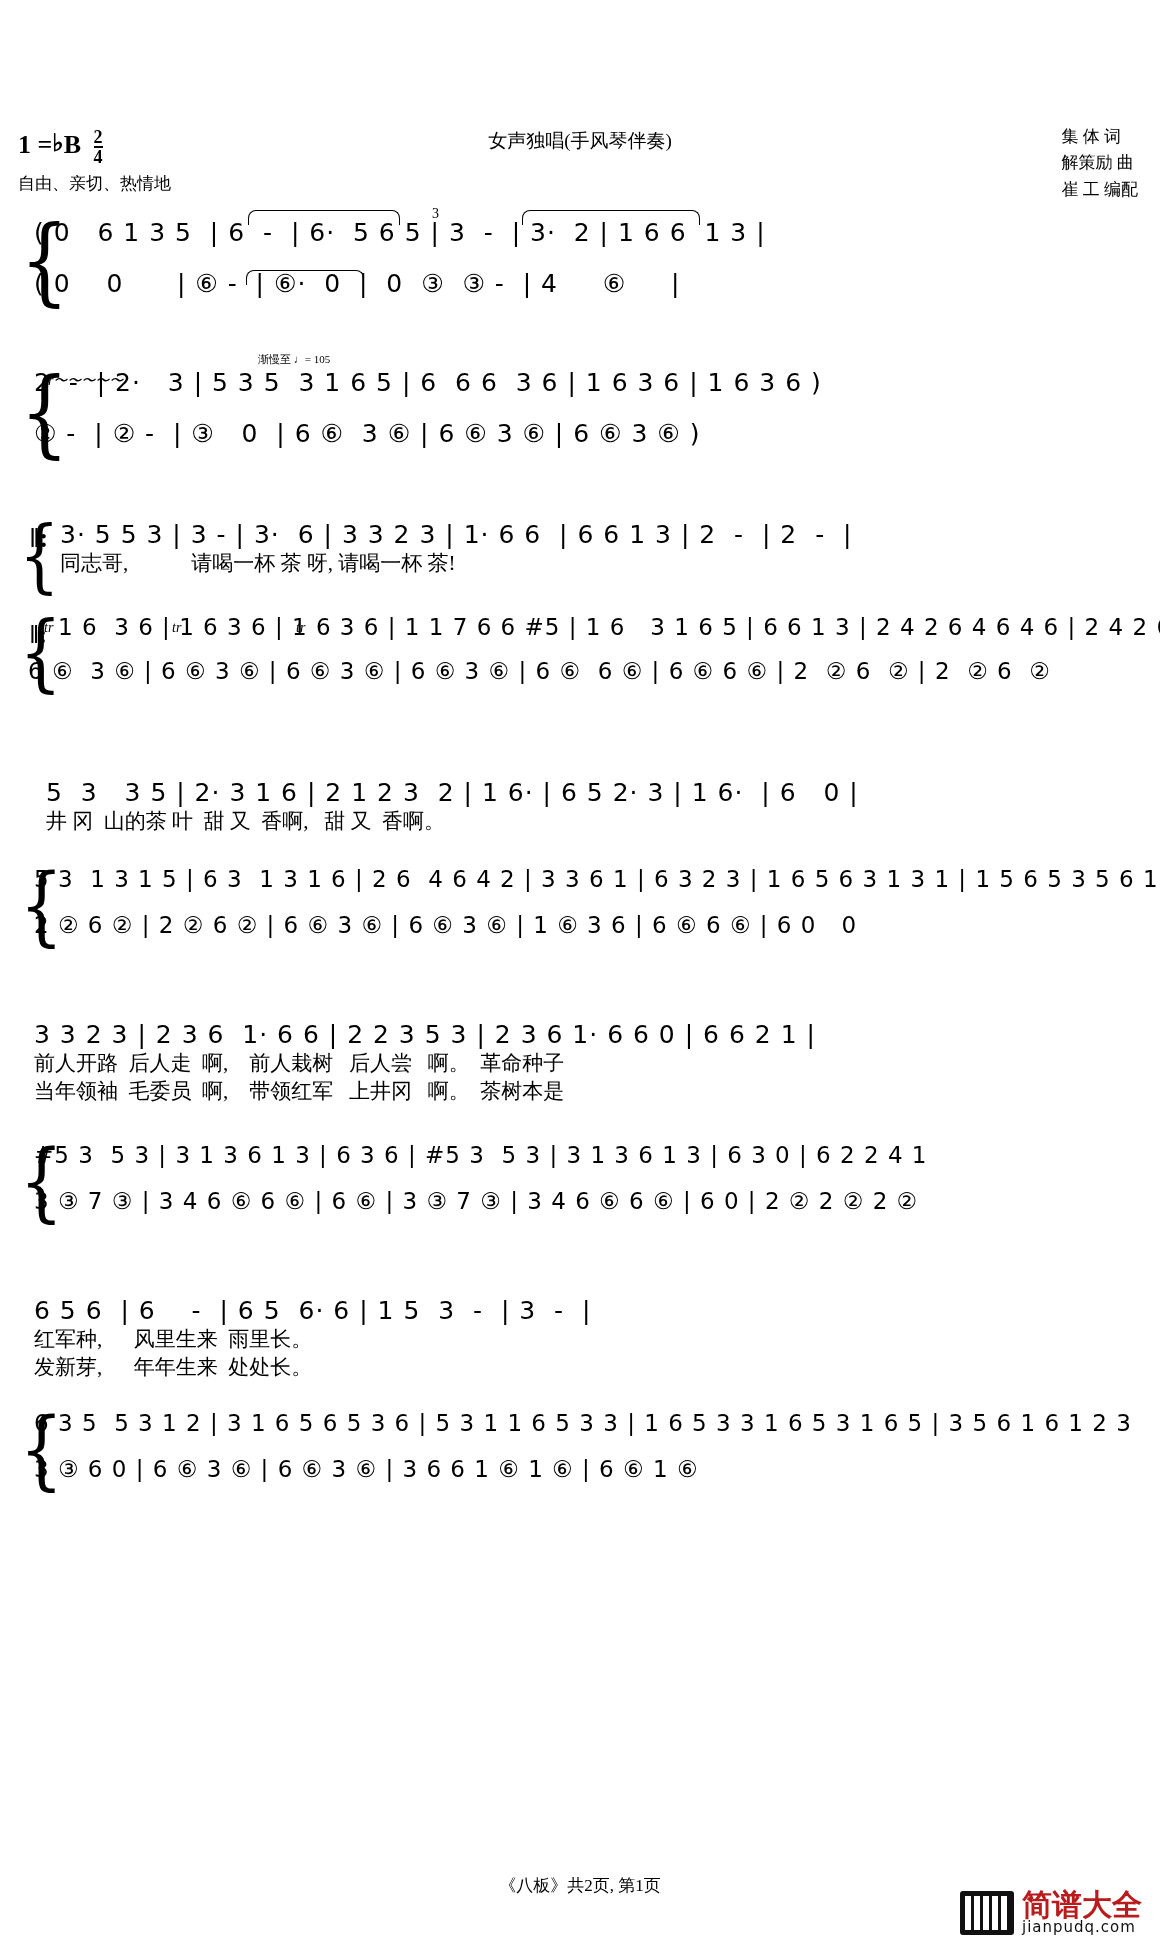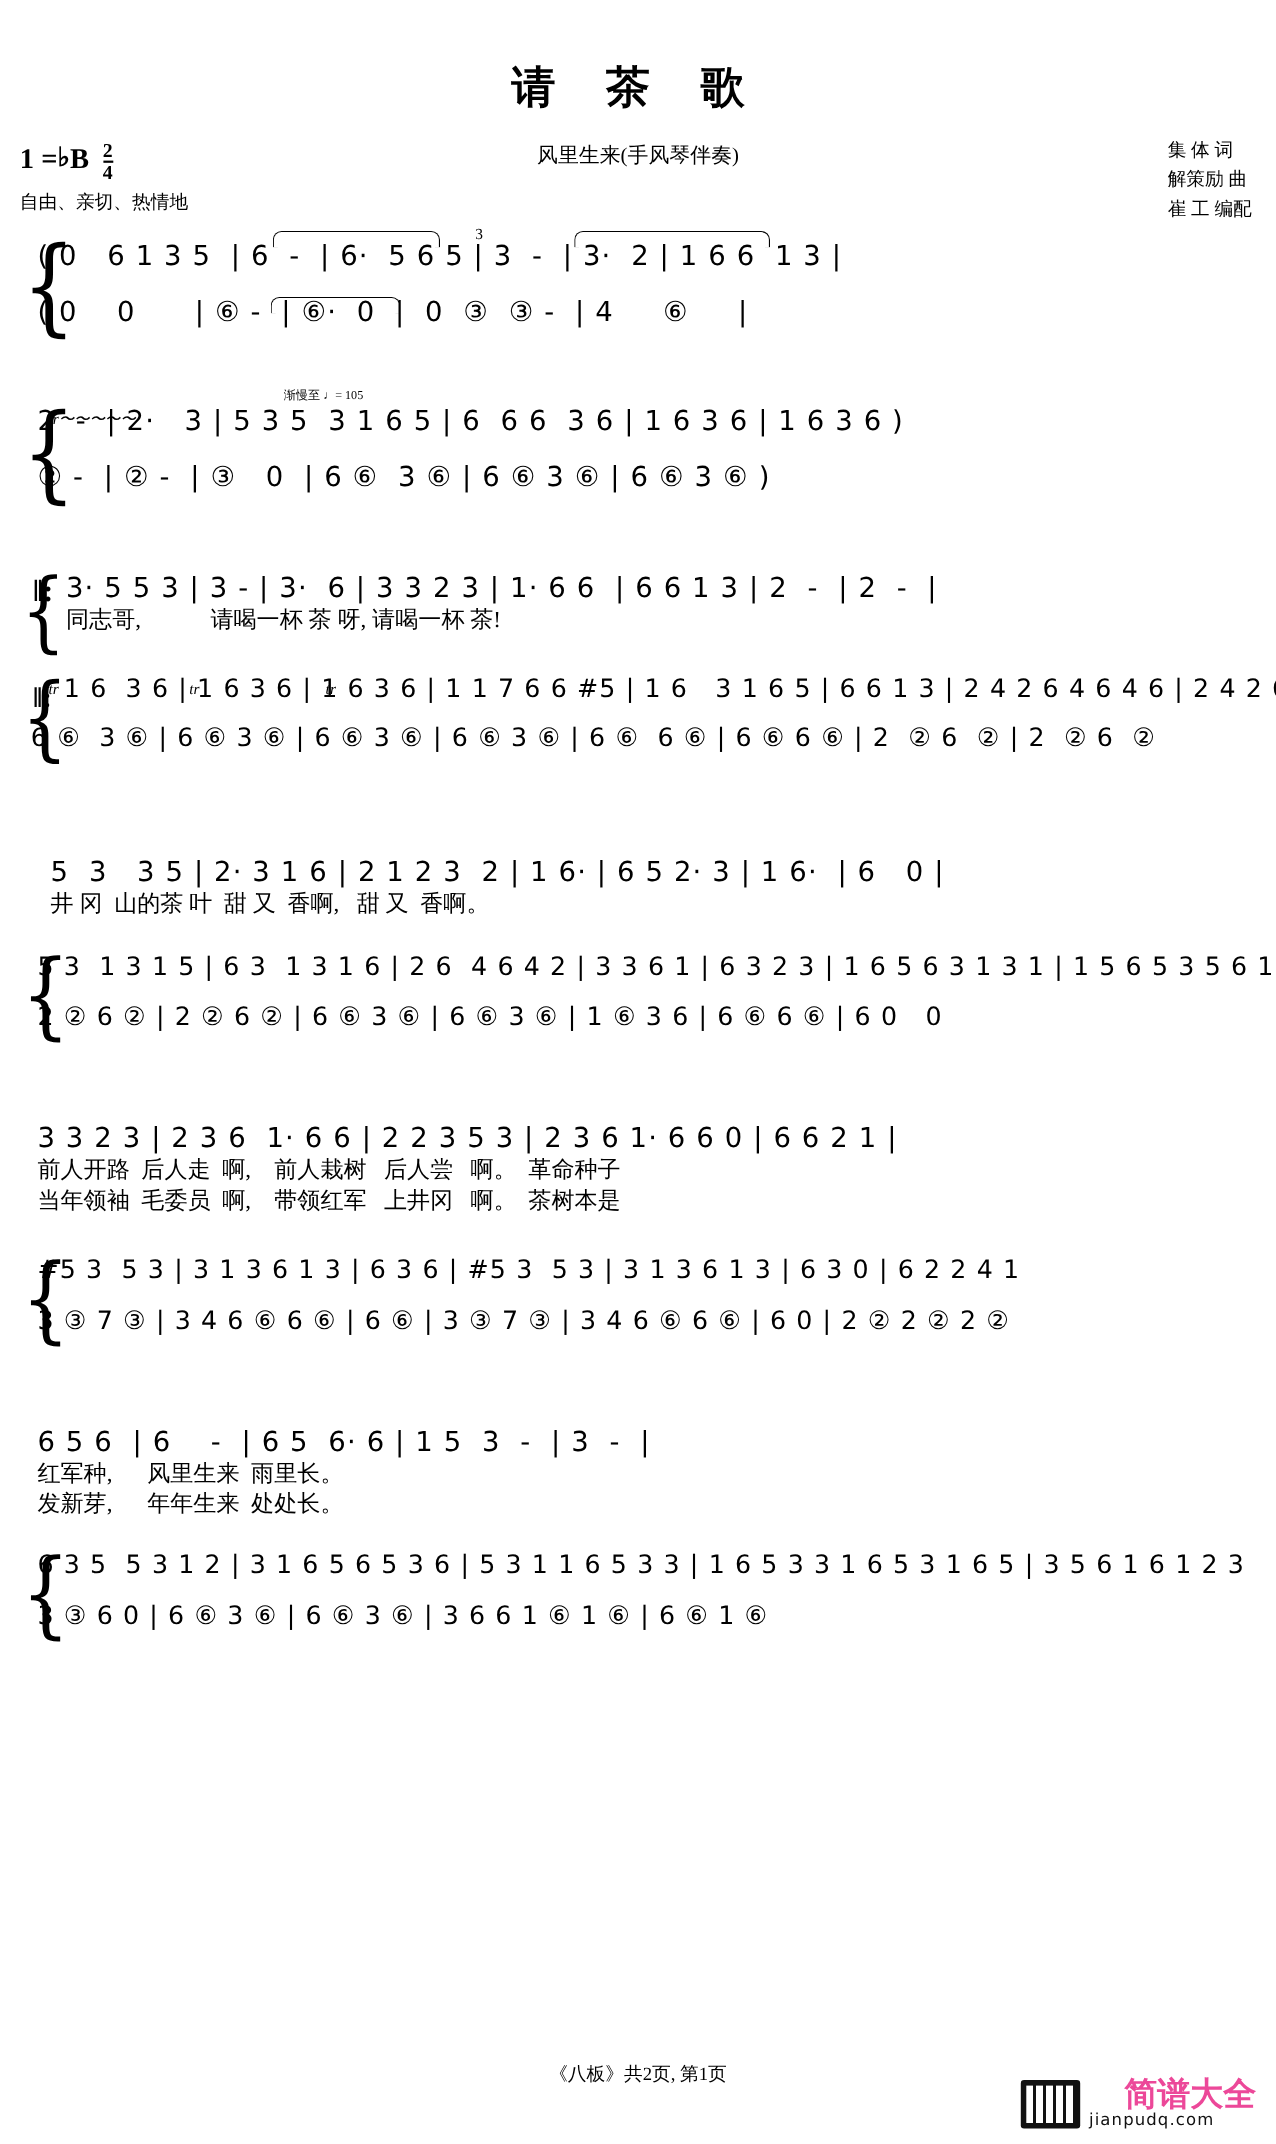--- a/index.html
+++ b/index.html
@@ -75,38 +75,37 @@
     position:absolute;right:18px;bottom:14px;display:flex;align-items:center;
   }
   .brand .piano{
     width:54px;height:44px;background:#111;border-radius:3px;position:relative;margin-right:8px;
   }
   .brand .piano:before{
     content:"";position:absolute;left:5px;top:5px;width:44px;height:34px;
     background:repeating-linear-gradient(to right,#fff 0 6px,#111 6px 9px);
   }
   .brand .txt{line-height:1;}
-  .brand .cn{font-size:30px;font-weight:bold;color:#ec4899;font-family:"Liberation Serif",serif;margin-left:32px;}
+  .brand .cn{font-size:30px;font-weight:bold;color:#b91c1c;font-family:"Liberation Serif",serif;}
   .brand .url{font-size:15px;color:#111;font-family:"DejaVu Sans",sans-serif;letter-spacing:1px;}
 </style>
 </head>
 <body>
 
 <div class="sheet">
 
   <div class="keysig">
     <span>1 =</span><span class="flat">♭</span><span>B</span>
     <span class="meter">
       <span class="num">2</span>
       <span class="den">4</span>
     </span>
   </div>
 
-  <div class="title">请 茶 歌</div>
-  <div class="subtitle">风里生来(手风琴伴奏)</div>
+  <div class="subtitle">女声独唱(手风琴伴奏)</div>
   <div class="tempo-text">自由、亲切、热情地</div>
 
   <div class="credits">
     <div>集  体 词</div>
     <div>解策励 曲</div>
     <div>崔  工 编配</div>
   </div>
 
   <div class="system" style="top:218px;">
     <div class="brace tall" style="top:-6px;">{</div>

